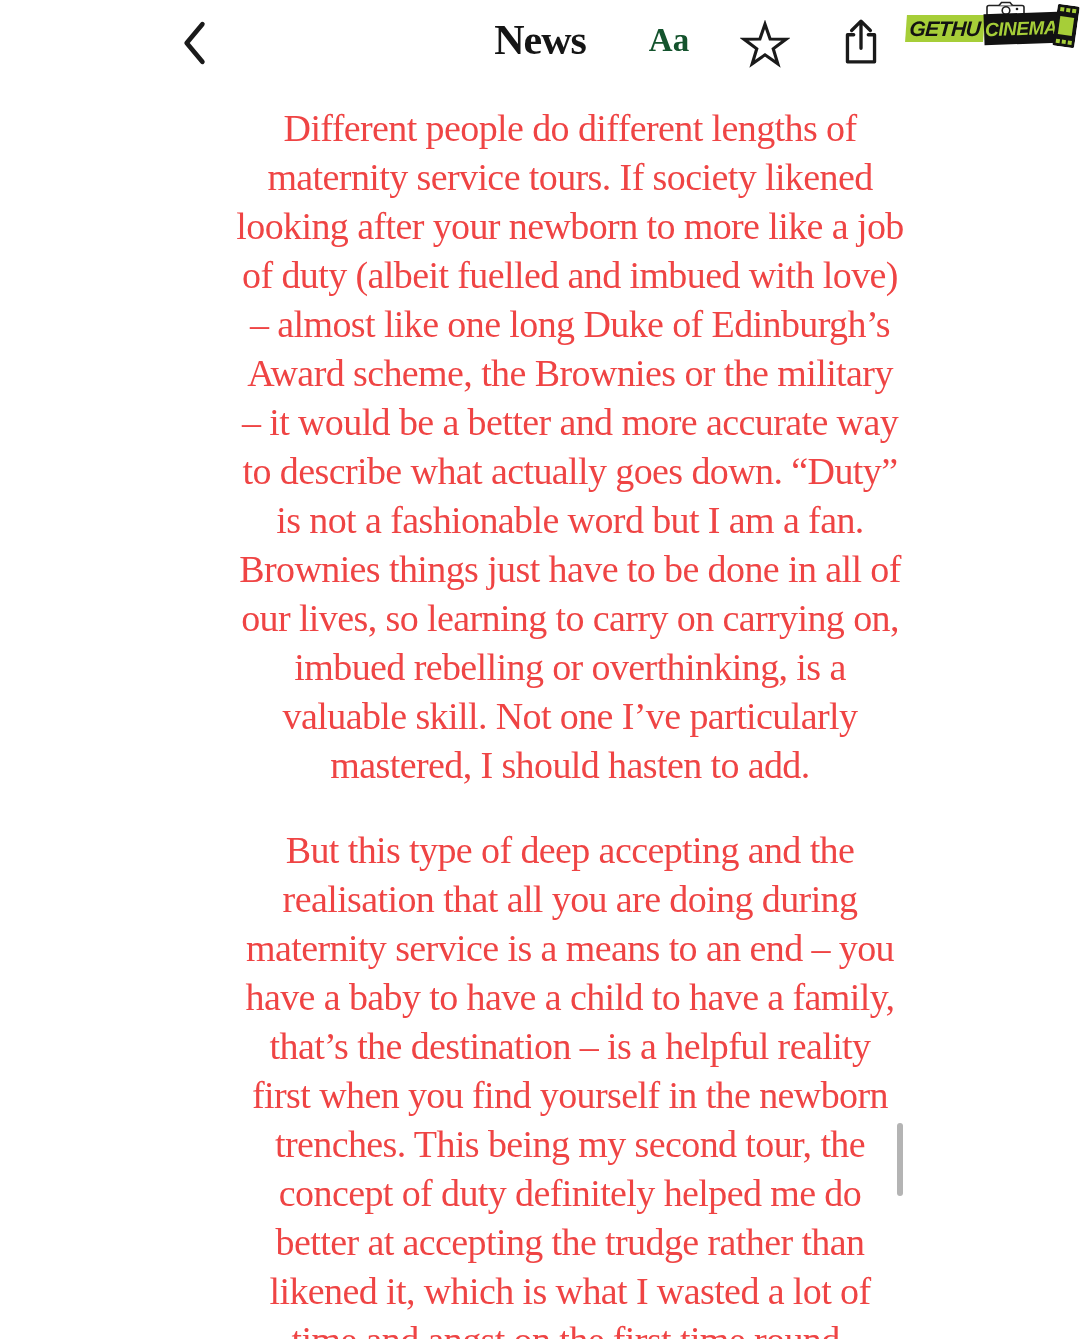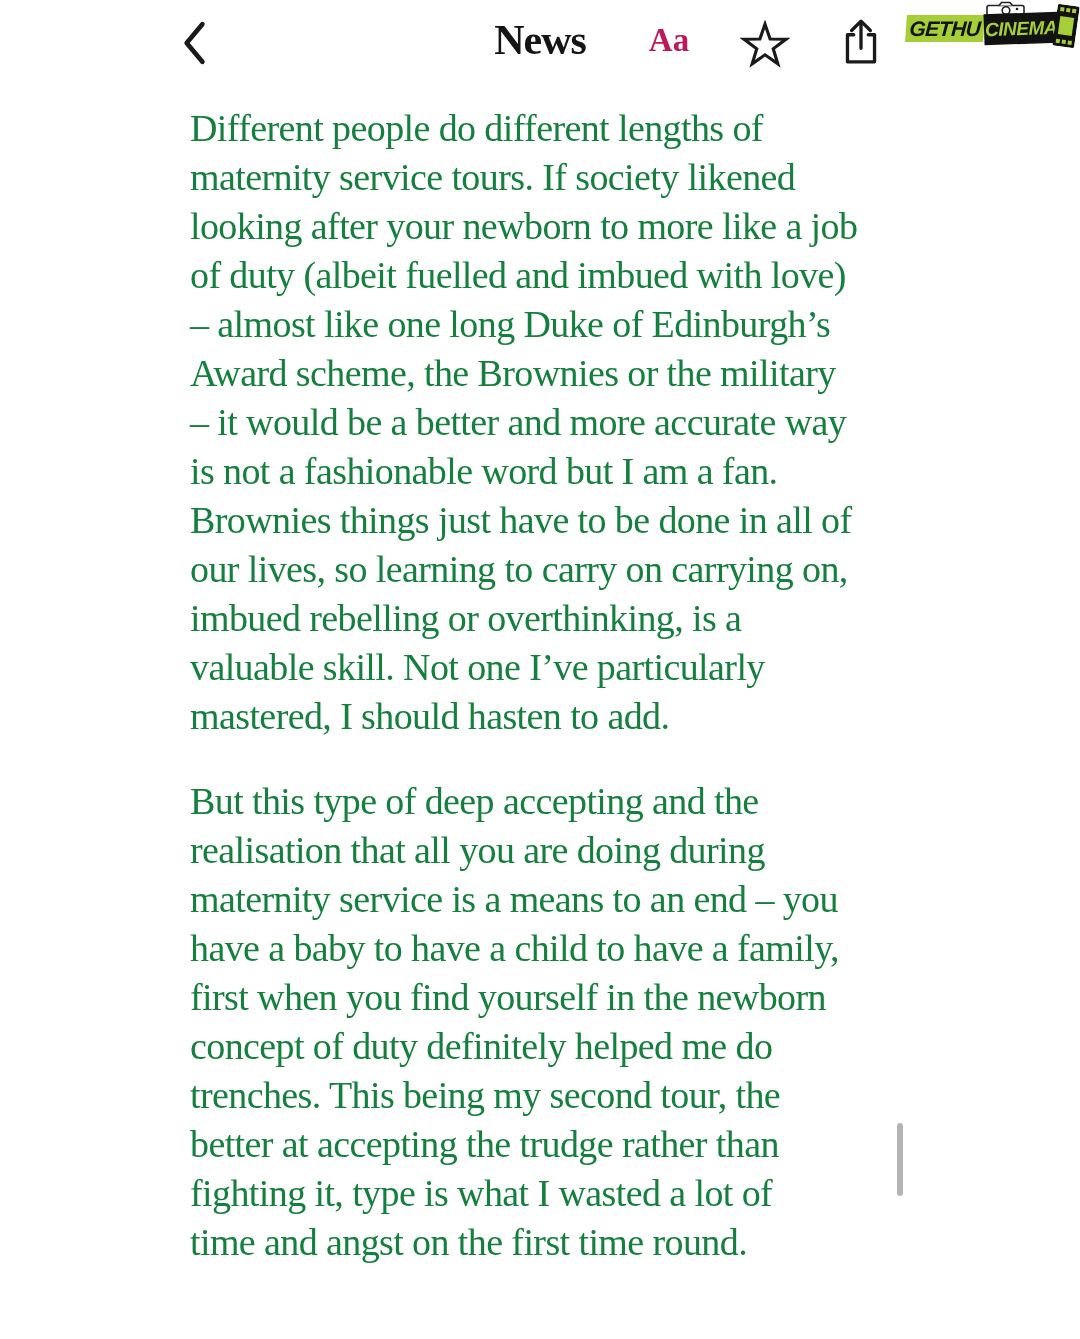--- a/index.html
+++ b/index.html
@@ -11,21 +11,21 @@
   
   .hdr-btn{position:absolute;background:none;border:0;padding:0;margin:0;cursor:pointer;}
   .back-btn{left:176px;top:20px;width:36px;height:46px;}
   .page-title{
     position:absolute;left:0;top:16px;width:100%;text-align:center;
     font-size:42px;font-weight:700;letter-spacing:-1px;color:#151515;
     pointer-events:none;
   }
   .textsize-btn{
     left:644px;top:18px;width:50px;height:44px;
-    font-family:"Liberation Serif", serif;font-weight:700;font-size:33px;color:#be185d;
+    font-family:"Liberation Serif", serif;font-weight:700;font-size:33px;color:#14532d;
   }
   .star-btn{left:740px;top:20px;width:50px;height:48px;}
   .share-btn{left:838px;top:17px;width:46px;height:50px;}
   
   .watermark{position:absolute;top:2px;right:2px;width:172px;height:48px;}
   .wm-word1{
     position:absolute;left:0;top:13px;width:78px;height:27px;line-height:27px;
     background:#a6ce38;color:#121212;text-align:center;
     font-family:"Liberation Sans", sans-serif;font-weight:700;font-style:italic;
     font-size:21px;letter-spacing:-0.5px;transform:skewX(-4deg);
@@ -35,21 +35,21 @@
     background:#121212;color:#a6ce38;text-align:center;
     font-family:"Liberation Sans", sans-serif;font-weight:700;font-style:italic;
     font-size:19px;letter-spacing:-0.5px;transform:rotate(-2deg);
   }
   .wm-camera{position:absolute;left:80px;top:-1px;width:40px;height:16px;}
   .wm-film{position:absolute;left:149px;top:3px;width:22px;height:42px;transform:rotate(8deg);}
   
   .article{position:absolute;left:190px;top:104px;width:760px;}
   .para .line{
     font-size:38px;line-height:49px;letter-spacing:-0.6px;
-    white-space:nowrap;color:#15803d;
+    white-space:nowrap;color:#ef4444;text-align:center;
   }
   .para + .para{margin-top:36px;}
   
   .scroll-thumb{
     position:absolute;left:897px;top:1123px;width:6px;height:73px;
     background:#b4b4b4;border-radius:3px;
   }
 </style>
 </head>
 <body>
@@ -102,36 +102,38 @@
 
   <main class="article">
     <div class="para">
         <div class="line">Different people do different lengths of</div>
         <div class="line">maternity service tours. If society likened</div>
         <div class="line">looking after your newborn to more like a job</div>
         <div class="line">of duty (albeit fuelled and imbued with love)</div>
         <div class="line">– almost like one long Duke of Edinburgh’s</div>
         <div class="line">Award scheme, the Brownies or the military</div>
         <div class="line">– it would be a better and more accurate way</div>
+        <div class="line">to describe what actually goes down. “Duty”</div>
         <div class="line">is not a fashionable word but I am a fan.</div>
         <div class="line">Brownies things just have to be done in all of</div>
         <div class="line">our lives, so learning to carry on carrying on,</div>
         <div class="line">imbued rebelling or overthinking, is a</div>
         <div class="line">valuable skill. Not one I’ve particularly</div>
         <div class="line">mastered, I should hasten to add.</div>
       </div>
     <div class="para">
         <div class="line">But this type of deep accepting and the</div>
         <div class="line">realisation that all you are doing during</div>
         <div class="line">maternity service is a means to an end – you</div>
         <div class="line">have a baby to have a child to have a family,</div>
+        <div class="line">that’s the destination – is a helpful reality</div>
         <div class="line">first when you find yourself in the newborn</div>
+        <div class="line">trenches. This being my second tour, the</div>
         <div class="line">concept of duty definitely helped me do</div>
-        <div class="line">trenches. This being my second tour, the</div>
         <div class="line">better at accepting the trudge rather than</div>
-        <div class="line">fighting it, type is what I wasted a lot of</div>
+        <div class="line">likened it, which is what I wasted a lot of</div>
         <div class="line">time and angst on the first time round.</div>
       </div>
   </main>
 
   <div class="scroll-thumb"></div>
 
 </div>
 
 </body></html>

